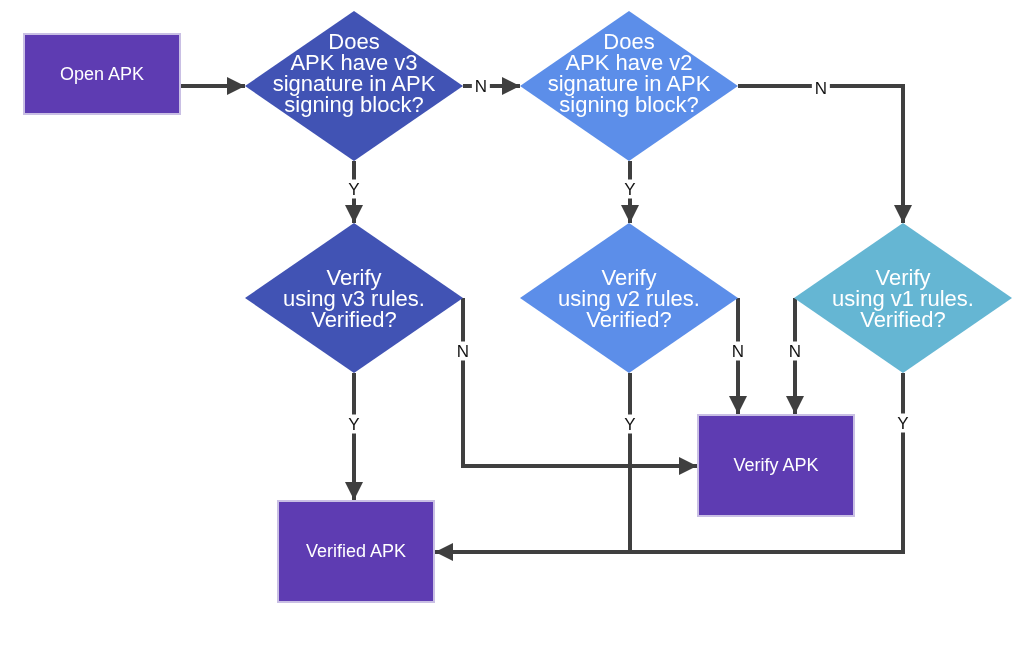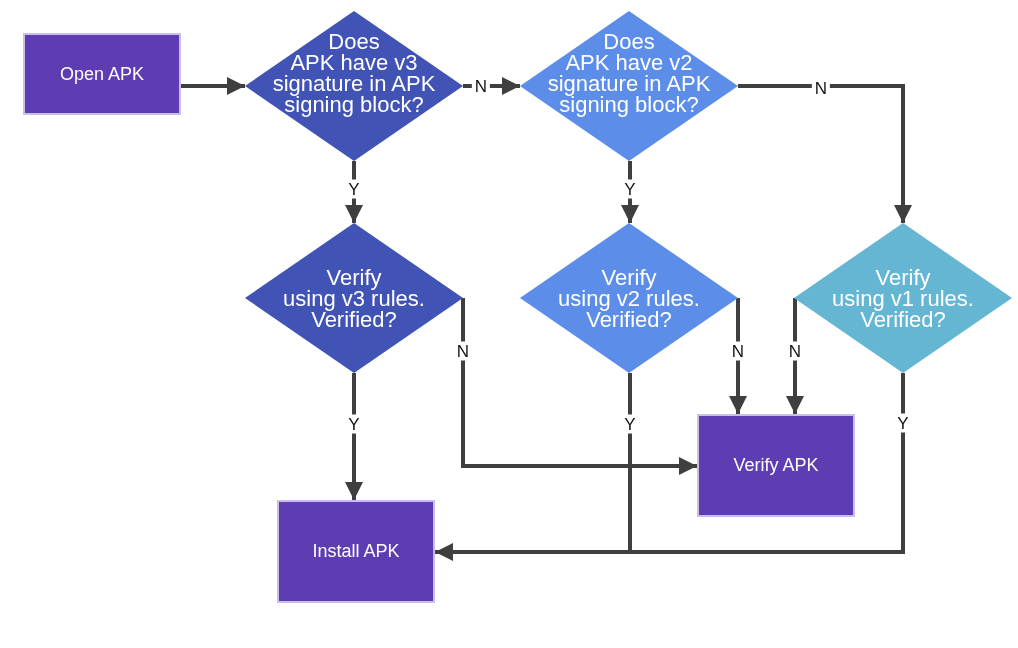--- a/index.html
+++ b/index.html
@@ -85,21 +85,21 @@
     <span class="txt">Verify
 using v1 rules.
 Verified?</span>
   </div>
 
   <div class="node rectnode" style="left:697px;top:414px;width:158px;height:103px;">
     <span class="txt">Verify APK</span>
   </div>
 
   <div class="node rectnode" style="left:277px;top:500px;width:158px;height:103px;">
-    <span class="txt">Install APK</span>
+    <span class="txt">Verified APK</span>
   </div>
 
   <span class="edge-label" style="left:481px;top:86px;">N</span>
   <span class="edge-label" style="left:354px;top:189px;">Y</span>
   <span class="edge-label" style="left:630px;top:189px;">Y</span>
   <span class="edge-label" style="left:821px;top:88px;">N</span>
   <span class="edge-label" style="left:463px;top:351px;">N</span>
   <span class="edge-label" style="left:354px;top:424px;">Y</span>
   <span class="edge-label" style="left:630px;top:424px;">Y</span>
   <span class="edge-label" style="left:738px;top:351px;">N</span>

